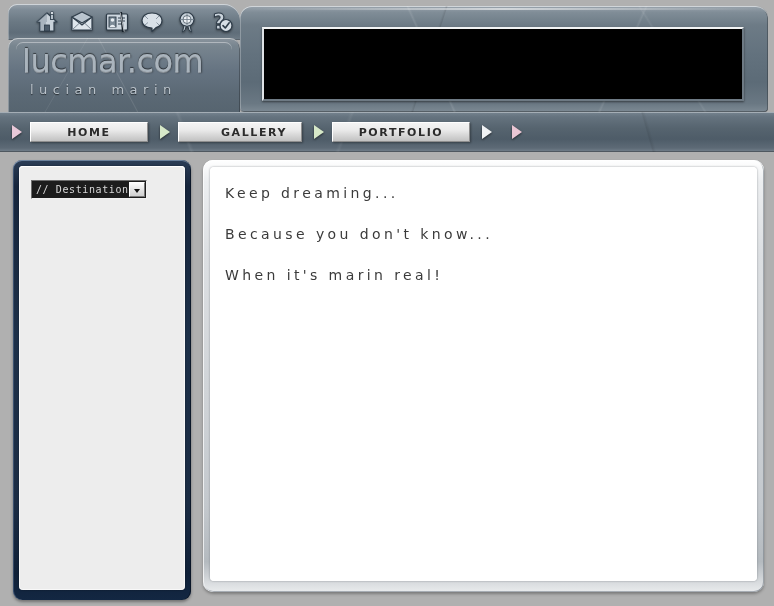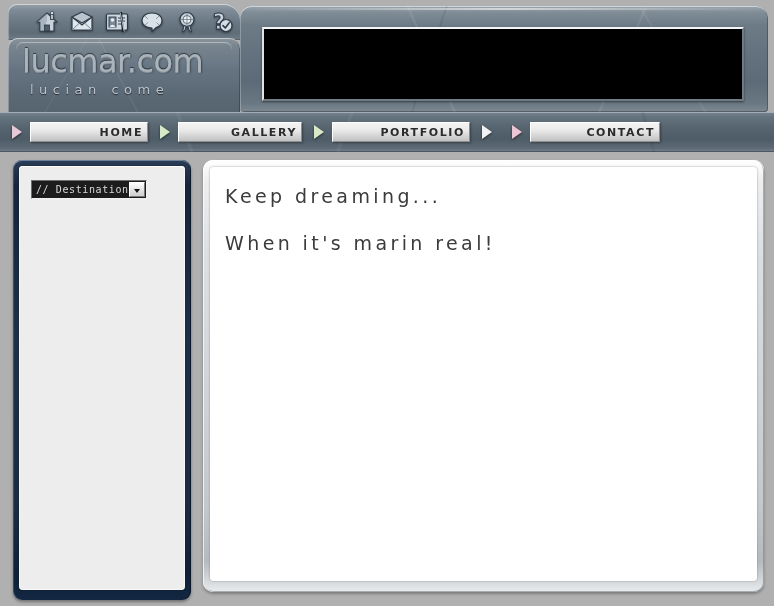--- a/index.html
+++ b/index.html
@@ -237,21 +237,21 @@
   .nav-arrow.pink i  { border-left-color: #e8c8d8; }
   .nav-arrow.green i { border-left-color: #d6e8c8; }
   .nav-arrow.white i { border-left-color: #f0f2f4; }
   .nav-arrow.rose i  { border-left-color: #eac6d4; }
 
   .nav-btn {
     position: relative;
     flex: none;
     height: 20px;
     line-height: 20px;
-    text-align: right;
+    text-align: center;
     font-family: "DejaVu Sans", sans-serif;
     font-size: 11px;
     font-weight: bold;
     letter-spacing: 1.6px;
     color: #2b2b2b;
     background: linear-gradient(180deg, #f4f4f4 0%, #eaeaea 40%, #d4d4d4 72%, #c2c2c2 100%);
     border: 1px solid;
     border-color: #ffffff #8e8e8e #8e8e8e #ffffff;
     box-shadow: 1px 1px 2px rgba(0,0,0,.35);
     cursor: pointer;
@@ -400,21 +400,21 @@
 
   .copy {
     position: absolute;
     left: 15px;
     top: 18px;
     right: 14px;
   }
   .copy p {
     margin: 0 0 25px 0;
     font-family: "DejaVu Sans", sans-serif;
-    font-size: 19px;
+    font-size: 14px;
     letter-spacing: 3.4px;
     color: #3b3b3b;
     white-space: nowrap;
   }
 </style>
 </head>
 <body>
 
 <div id="page">
 
@@ -468,21 +468,21 @@
         <text x="4" y="19" font-family="DejaVu Sans, sans-serif" font-size="21" font-weight="bold" fill="#cad3db" stroke="#2d3b48" stroke-width="1">?</text>
         <circle cx="17" cy="15.5" r="6" fill="#d6dee5" stroke="#2d3b48" stroke-width="1.2"></circle>
         <path d="M14 15.6 L16.3 18 L20.2 12.8" fill="none" stroke="#2d3b48" stroke-width="1.6" stroke-linecap="round" stroke-linejoin="round"></path>
       </svg>
 
     </div>
 
     <div class="logo-plate">
       <div class="logo-inner"></div>
       <div class="logo-main">lucmar.com</div>
-      <div class="logo-sub">lucian come</div>
+      <div class="logo-sub">lucian marin</div>
     </div>
 
   </div>
 
   <div class="navbar">
 
     <span class="nav-arrow pink">
         <i></i>
       </span>
     <div class="nav-btn w-home">HOME</div>
@@ -497,41 +497,41 @@
       </span>
     <div class="nav-btn w-portfolio">PORTFOLIO</div>
 
     <span class="nav-arrow white">
         <i></i>
       </span>
 
     <span class="nav-arrow rose">
         <i></i>
       </span>
-    <div class="nav-btn w-contact">CONTACT</div>
 
   </div>
 
   <div class="content-zone">
 
     <div class="sidebar">
       <div class="sidebar-inner">
 
         <div class="destination-select">
           <span class="dsel-label">// Destination?</span>
           <span class="dsel-btn"></span>
         </div>
 
       </div>
     </div>
 
     <div class="mainpanel">
       <div class="mainpanel-inner">
         <div class="copy">
           <p>Keep dreaming...</p>
+          <p>Because you don't know...</p>
           <p>When it's marin real!</p>
         </div>
       </div>
     </div>
 
   </div>
 
 </div>
 
 </body></html>

